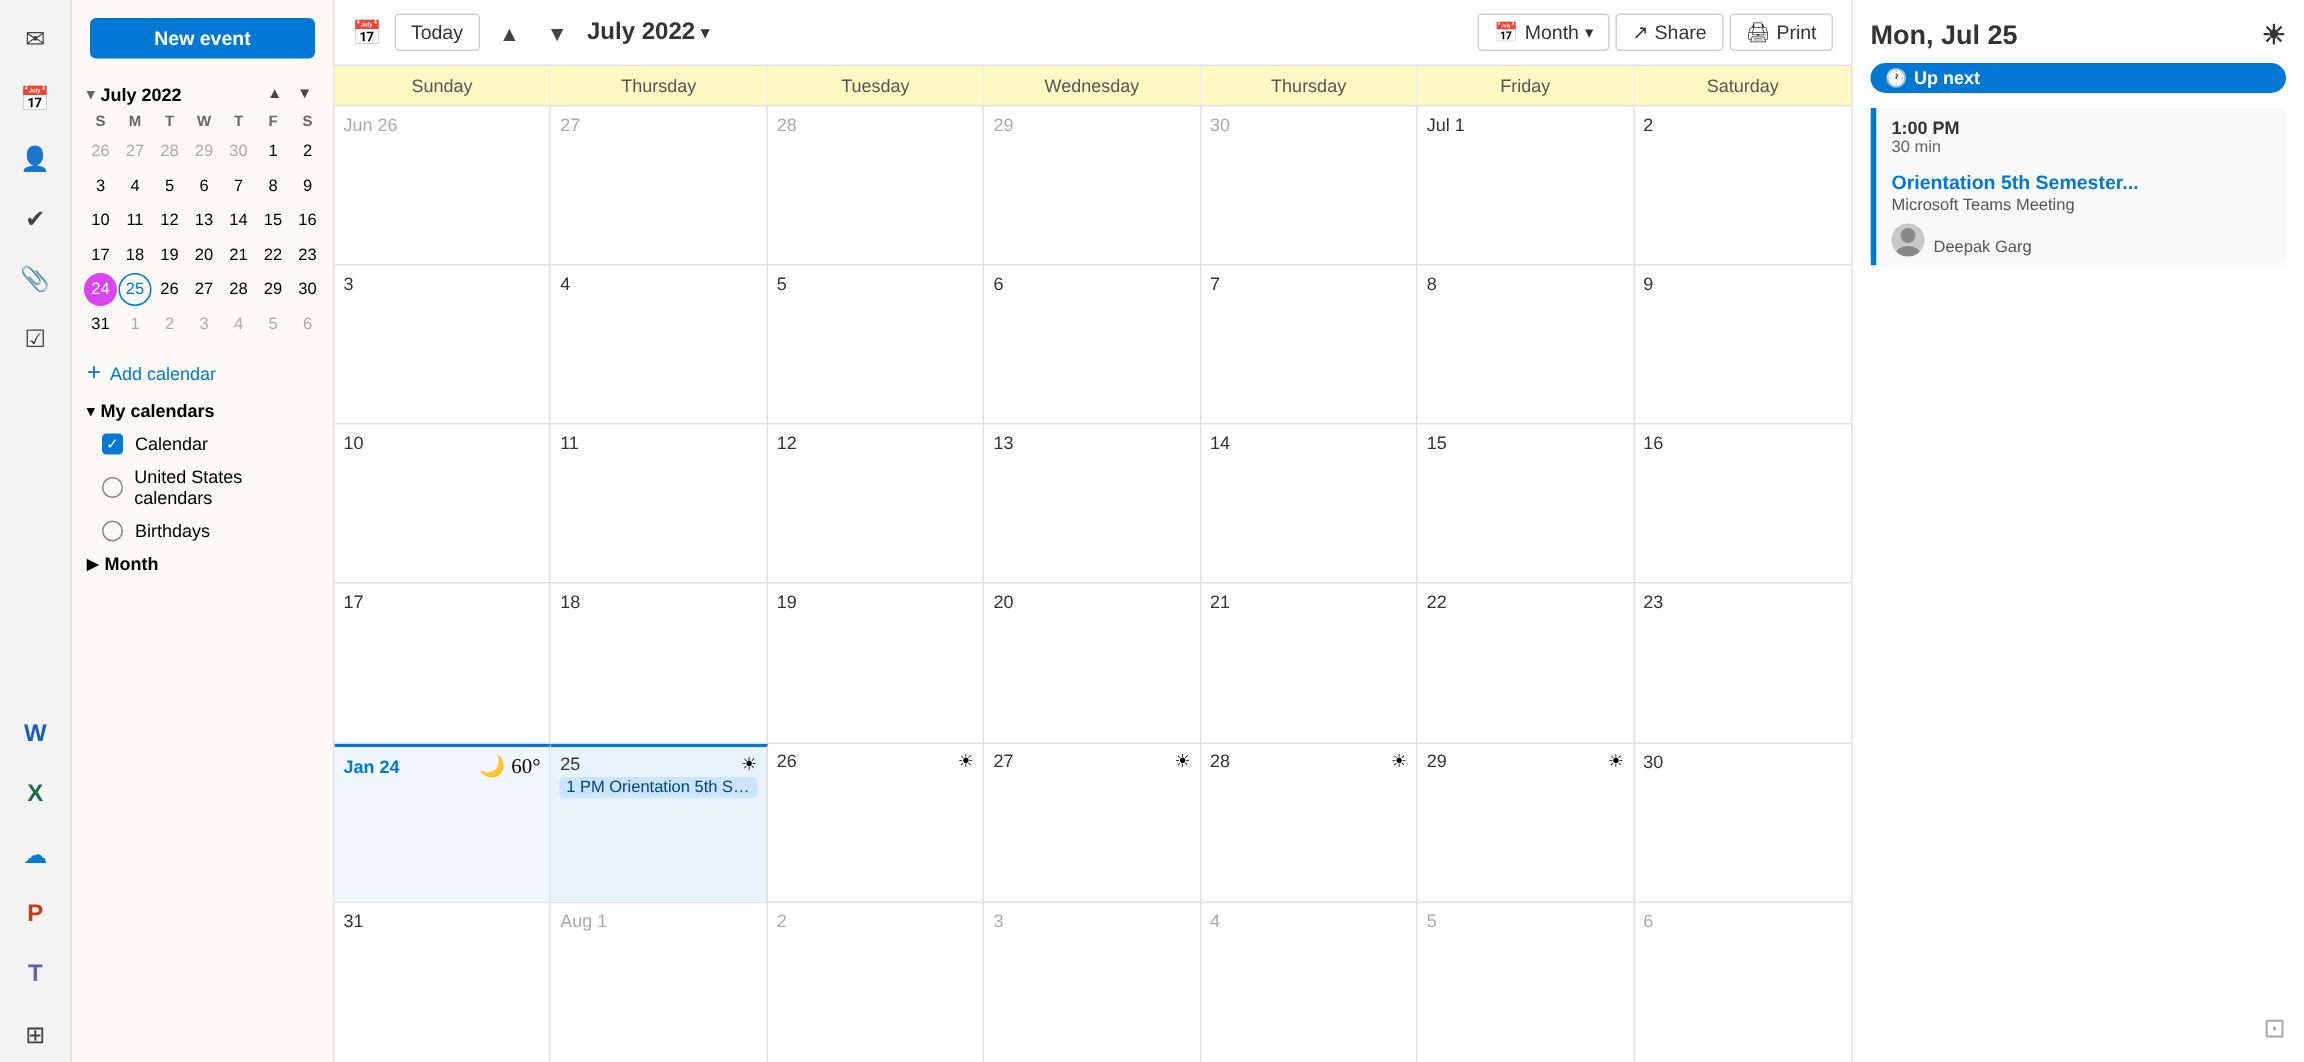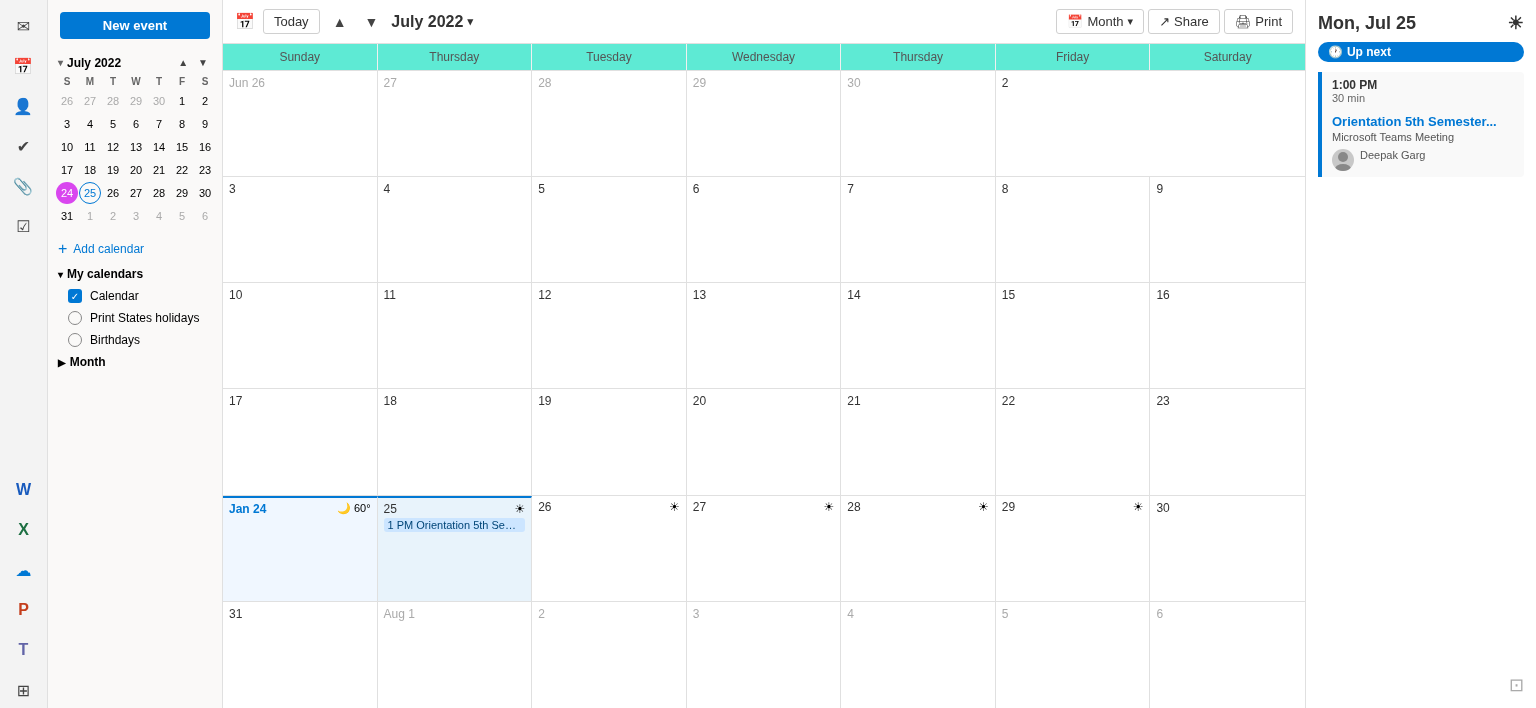--- a/index.html
+++ b/index.html
@@ -229,21 +229,21 @@
     .calendar-area {
       flex: 1;
       display: flex;
       flex-direction: column;
       overflow: hidden;
     }
     .cal-header-row {
       display: grid;
       grid-template-columns: repeat(7, 1fr);
       border-bottom: 1px solid #e0e0e0;
-      background: #5eead4;
+      background: #fef9c3;
       flex-shrink: 0;
     }
     .cal-header-cell {
       text-align: center;
       padding: 6px 0;
       font-size: 12px;
       color: #555;
       border-right: 1px solid #f0f0f0;
     }
     .cal-header-cell:last-child { border-right: none; }
@@ -284,21 +284,21 @@
       padding: 1px 4px;
       margin-top: 2px;
       overflow: hidden;
       text-overflow: ellipsis;
       white-space: nowrap;
       cursor: pointer;
     }
 
     
     .right-panel {
-      width: 231px;
+      width: 302px;
       border-left: 1px solid #e0e0e0;
       display: flex;
       flex-direction: column;
       padding: 12px;
       flex-shrink: 0;
       overflow-y: auto;
     }
     .right-panel-date {
       font-size: 18px;
       font-weight: 600;
@@ -341,21 +341,21 @@
       font-weight: 600;
       margin-top: 2px;
     }
     .event-detail-subtitle {
       font-size: 11px;
       color: #555;
       margin-top: 2px;
     }
     .event-detail-organizer {
       display: flex;
-      align-items: flex-start;
+      align-items: flex-end;
       gap: 6px;
       margin-top: 6px;
     }
     .avatar {
       width: 22px; height: 22px;
       border-radius: 50%;
       background: #c8c8c8;
       display: flex; align-items: center; justify-content: center;
       font-size: 10px;
       color: #555;
@@ -467,21 +467,21 @@
   <div class="cal-section-header">
     <span style="font-size:10px;">▾</span>
     <span>My calendars</span>
   </div>
   <div class="cal-item">
     <div class="cal-checkbox-filled">✓</div>
     <span>Calendar</span>
   </div>
   <div class="cal-item">
     <div class="cal-checkbox-empty"></div>
-    <span>Print States holidays</span>
+    <span>United States calendars</span>
   </div>
   <div class="cal-item">
     <div class="cal-checkbox-empty"></div>
     <span>Birthdays</span>
   </div>
 
   <div class="groups-header">
     <span style="font-size:10px;">▶</span>
     <span>Month</span>
   </div>
@@ -530,20 +530,21 @@
     </div>
 
     <div class="cal-grid">
 
       <div class="cal-week-row">
         <div class="cal-cell"><span class="cal-day-num other-month">Jun 26</span></div>
         <div class="cal-cell"><span class="cal-day-num other-month">27</span></div>
         <div class="cal-cell"><span class="cal-day-num other-month">28</span></div>
         <div class="cal-cell"><span class="cal-day-num other-month">29</span></div>
         <div class="cal-cell"><span class="cal-day-num other-month">30</span></div>
+        <div class="cal-cell"><span class="cal-day-num">Jul 1</span></div>
         <div class="cal-cell"><span class="cal-day-num">2</span></div>
       </div>
 
       <div class="cal-week-row">
         <div class="cal-cell"><span class="cal-day-num">3</span></div>
         <div class="cal-cell"><span class="cal-day-num">4</span></div>
         <div class="cal-cell"><span class="cal-day-num">5</span></div>
         <div class="cal-cell"><span class="cal-day-num">6</span></div>
         <div class="cal-cell"><span class="cal-day-num">7</span></div>
         <div class="cal-cell"><span class="cal-day-num">8</span></div>
@@ -567,21 +568,21 @@
         <div class="cal-cell"><span class="cal-day-num">20</span></div>
         <div class="cal-cell"><span class="cal-day-num">21</span></div>
         <div class="cal-cell"><span class="cal-day-num">22</span></div>
         <div class="cal-cell"><span class="cal-day-num">23</span></div>
       </div>
 
       <div class="cal-week-row">
         <div class="cal-cell today" style="border-top: 2px solid #0078d4;">
           <div style="display:flex; align-items:center; justify-content:space-between;">
             <span class="cal-day-num" style="font-weight:600;color:#0078d4;">Jan 24</span>
-            <span style="font-size:11px;">🌙 60°</span>
+            <span style="font-size:14px;font-family:Liberation Serif, serif;">🌙 60°</span>
           </div>
         </div>
         <div class="cal-cell selected" style="border-top: 2px solid #0078d4;">
           <div style="display:flex; align-items:center; justify-content:space-between;">
             <span class="cal-day-num">25</span>
             <span style="font-size:12px;">☀</span>
           </div>
           <div class="event-item">1 PM  Orientation 5th Semeste</div>
         </div>
         <div class="cal-cell">

